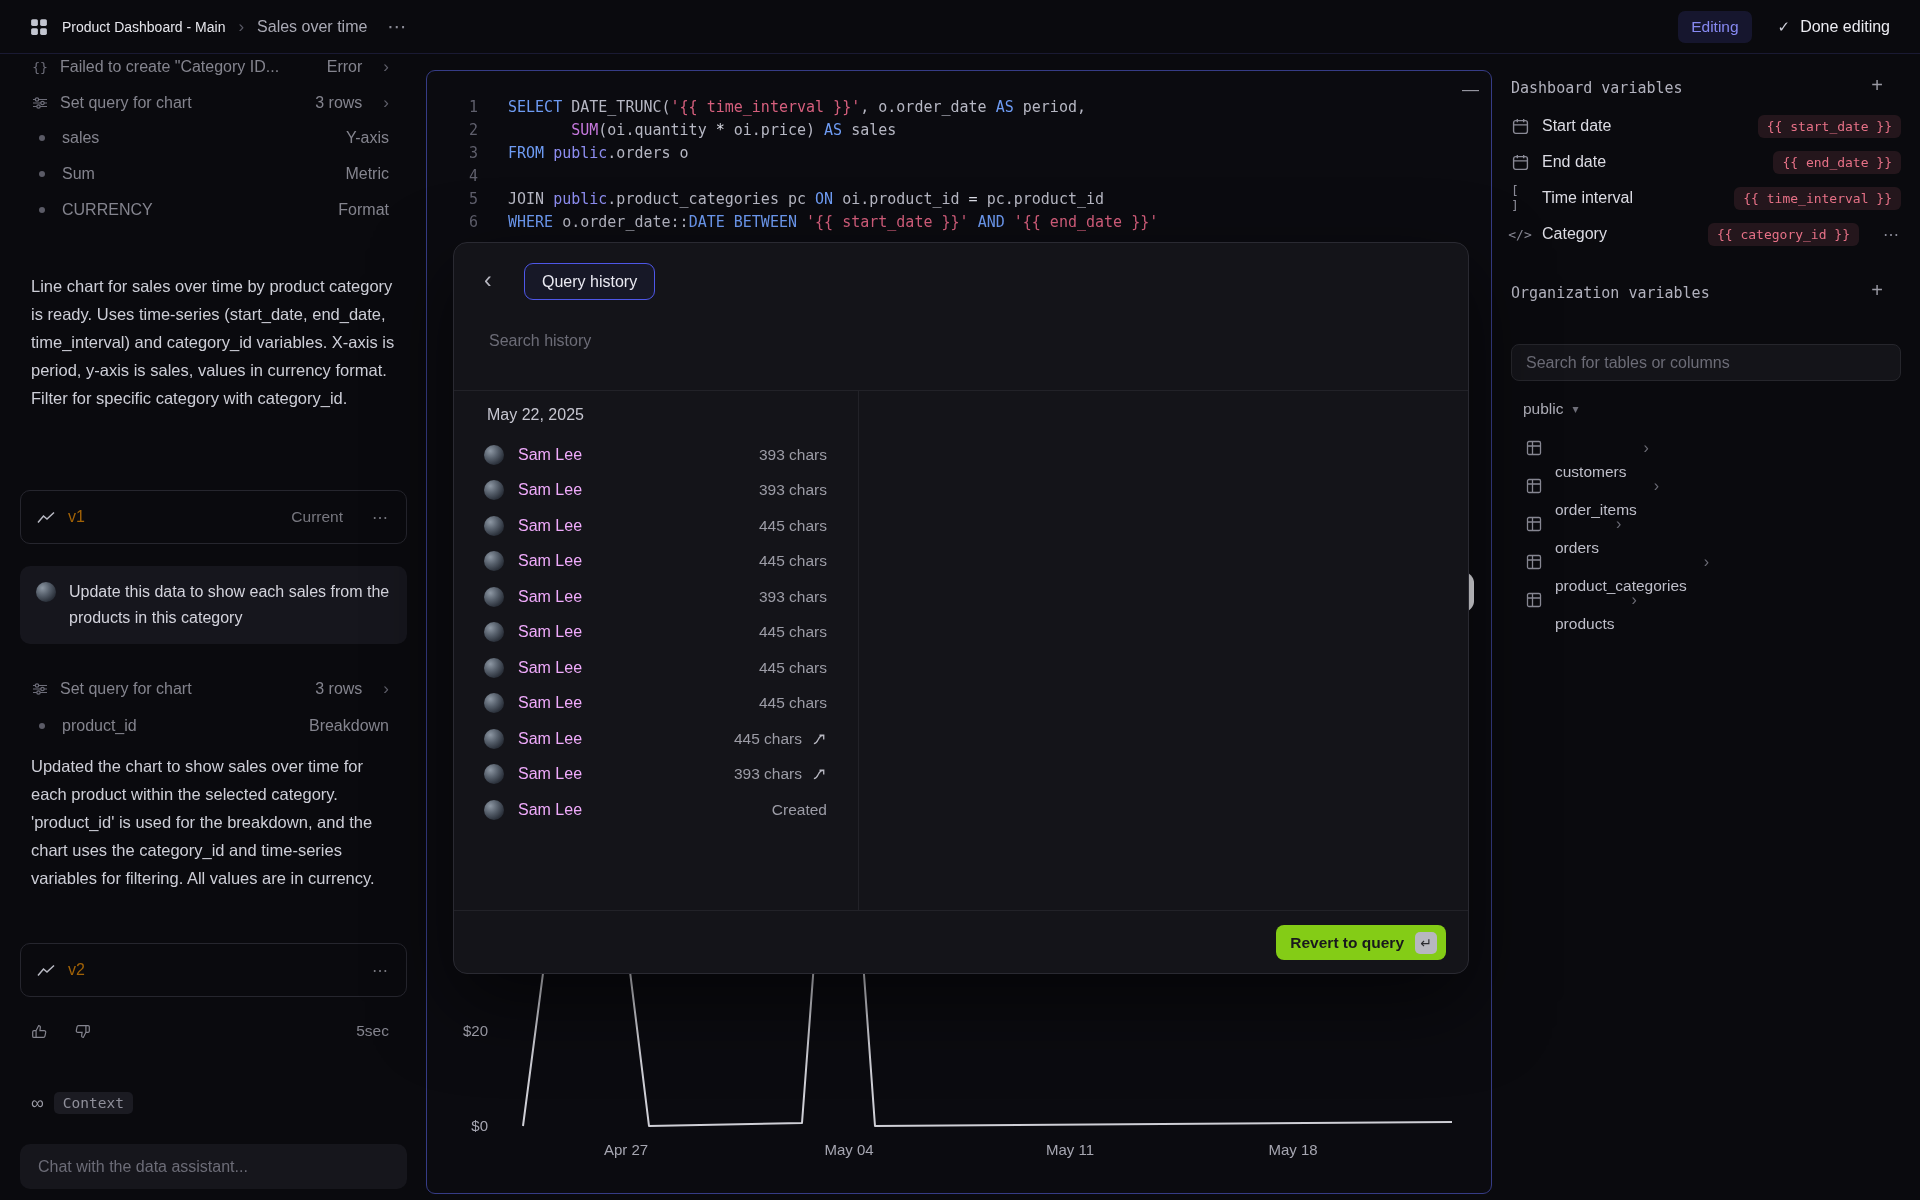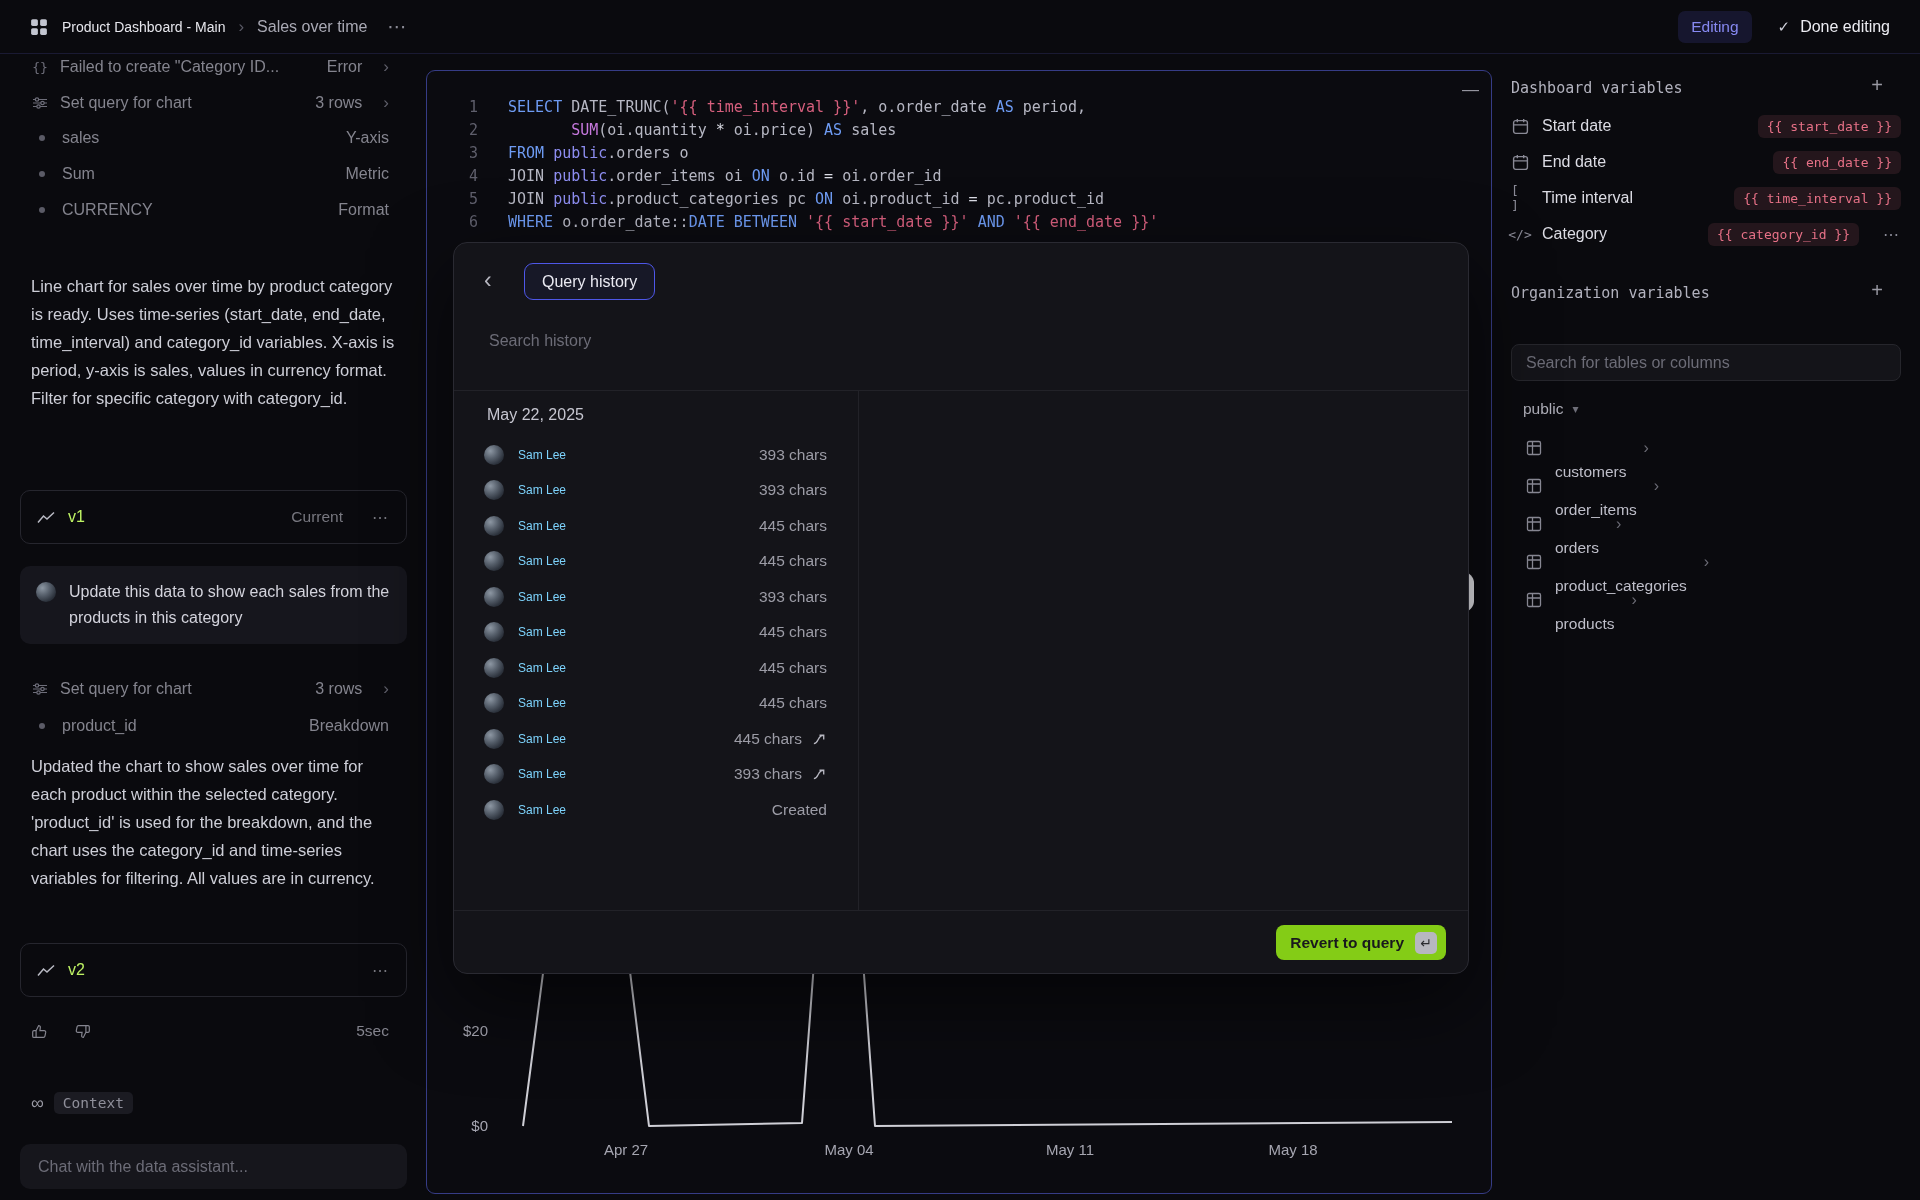--- a/index.html
+++ b/index.html
@@ -25,21 +25,21 @@
   .srow .chev{color:#5f5f6a;font-size:17px;margin-left:10px;}
   .txtic{font-family:"DejaVu Sans Mono",monospace;font-size:13px;}
   .f-row{display:flex;align-items:center;height:36px;gap:12px;color:#84848e;font-size:16px;padding-left:3px;}
   .f-row .dot{width:6px;height:6px;border-radius:50%;background:#5b5b66;margin:0 5px;}
   .f-row .f-role{margin-left:auto;}
   .fields{position:absolute;left:31px;width:358px;}
   .para{position:absolute;left:31px;width:364px;color:#cdced7;font-size:16.5px;line-height:28px;}
   .vcard{position:absolute;left:20px;width:387px;height:54px;border:1px solid #26262e;border-radius:10px;
          display:flex;align-items:center;padding:0 16px;box-sizing:border-box;gap:13px;cursor:pointer;}
   .vcard .ic{color:#b9bac4;display:flex;}
-  .vcard .vlabel{color:#bef264;font-size:16px;}
+  .vcard .vlabel{color:#a16207;font-size:16px;}
   .vcard .vmeta{margin-left:auto;color:#77777f;font-size:15.5px;}
   .vcard .vmore{color:#77777f;margin-left:16px;letter-spacing:2px;}
   .umsg{position:absolute;left:20px;top:566px;width:387px;background:#16161d;border-radius:10px;
         padding:13px 16px;box-sizing:border-box;display:flex;gap:13px;color:#d3d3dc;font-size:16px;line-height:26px;}
   .avatar{width:20px;height:20px;border-radius:50%;flex:0 0 20px;
           background:radial-gradient(circle at 32% 30%,#8d97a3 0%,#57606c 38%,#2c323c 72%,#1c2026 100%);}
   .umsg .avatar{margin-top:3px;}
   .fbrow{position:absolute;left:31px;top:1022px;width:358px;display:flex;align-items:center;gap:26px;color:#85858f;}
   .fbrow .dur{margin-left:auto;font-size:15.5px;color:#84848e;}
   .fbrow .ic{display:flex;cursor:pointer;}
@@ -74,21 +74,21 @@
               border-radius:9px;color:#eaeaf2;font-size:16px;display:flex;align-items:center;
               background:rgba(76,85,224,.07);box-sizing:border-box;cursor:pointer;}
   .modal-search{position:absolute;left:33px;top:88px;width:560px;}
   .mdiv-h{position:absolute;left:0;top:147px;width:100%;height:1px;background:#222228;}
   .mdiv-v{position:absolute;left:404px;top:147px;width:1px;height:520px;background:#222228;}
   .mdiv-h2{position:absolute;left:0;top:667px;width:100%;height:1px;background:#222228;}
   .modal-date{position:absolute;left:33px;top:163px;color:#c6c6d0;font-size:16px;}
   .hist-list{position:absolute;left:0;top:194px;width:404px;}
   .hist-row{height:35.5px;display:flex;align-items:center;padding:0 31px 0 30px;box-sizing:border-box;
             gap:14px;cursor:pointer;}
-  .hist-name{color:#7dd3fc;font-size:12px;}
+  .hist-name{color:#f0abfc;font-size:16px;}
   .hist-meta{margin-left:auto;color:#9c9ca6;font-size:15.5px;display:flex;align-items:center;gap:10px;}
   .fork{color:#b8b8c2;display:flex;}
   .revert-btn{position:absolute;right:22px;top:682px;height:35px;background:#84cc16;border-radius:8px;
               display:flex;align-items:center;gap:11px;padding:0 9px 0 14px;color:#19191d;font-size:15.5px;
               font-weight:bold;cursor:pointer;}
   .revert-key{width:22px;height:22px;background:#b7b7bf;border-radius:5px;display:flex;align-items:center;
               justify-content:center;font-size:14px;color:#2a2a30;font-weight:normal;}
   
   .rs-header{position:absolute;font-family:"DejaVu Sans Mono",monospace;font-size:15px;color:#b2b2be;}
   .rs-plus{position:absolute;width:22px;text-align:center;color:#9a9aa4;font-size:20px;cursor:pointer;}
@@ -267,21 +267,20 @@
       <div class="sql-row">
         <span class="ln">2</span>
         <span class="code"><span class="tok-plain">       </span><span class="tok-fn">SUM</span><span class="tok-plain">(oi.quantity </span><span class="tok-op">*</span><span class="tok-plain"> oi.price) </span><span class="tok-kw">AS</span><span class="tok-plain"> sales</span></span>
       </div>
       <div class="sql-row">
         <span class="ln">3</span>
         <span class="code"><span class="tok-kw">FROM</span><span class="tok-plain"> </span><span class="tok-schema">public</span><span class="tok-plain">.orders o</span></span>
       </div>
       <div class="sql-row">
         <span class="ln">4</span>
-        <span class="code"><span class="tok-plain">JOIN </span><span class="tok-schema">public</span><span class="tok-plain">.order_items oi </span><span class="tok-kw">ON</span><span class="tok-plain"> o.id </span><span class="tok-op">=</span><span class="tok-plain"> oi.order_id</span></span>
       </div>
       <div class="sql-row">
         <span class="ln">5</span>
         <span class="code"><span class="tok-plain">JOIN </span><span class="tok-schema">public</span><span class="tok-plain">.product_categories pc </span><span class="tok-kw">ON</span><span class="tok-plain"> oi.product_id </span><span class="tok-op">=</span><span class="tok-plain"> pc.product_id</span></span>
       </div>
       <div class="sql-row">
         <span class="ln">6</span>
         <span class="code"><span class="tok-kw">WHERE</span><span class="tok-plain"> o.order_date::</span><span class="tok-kw">DATE</span><span class="tok-plain"> </span><span class="tok-kw">BETWEEN</span><span class="tok-plain"> </span><span class="tok-str">'{{ start_date }}'</span><span class="tok-plain"> </span><span class="tok-kw">AND</span><span class="tok-plain"> </span><span class="tok-str">'{{ end_date }}'</span></span>
       </div>
     </div>

